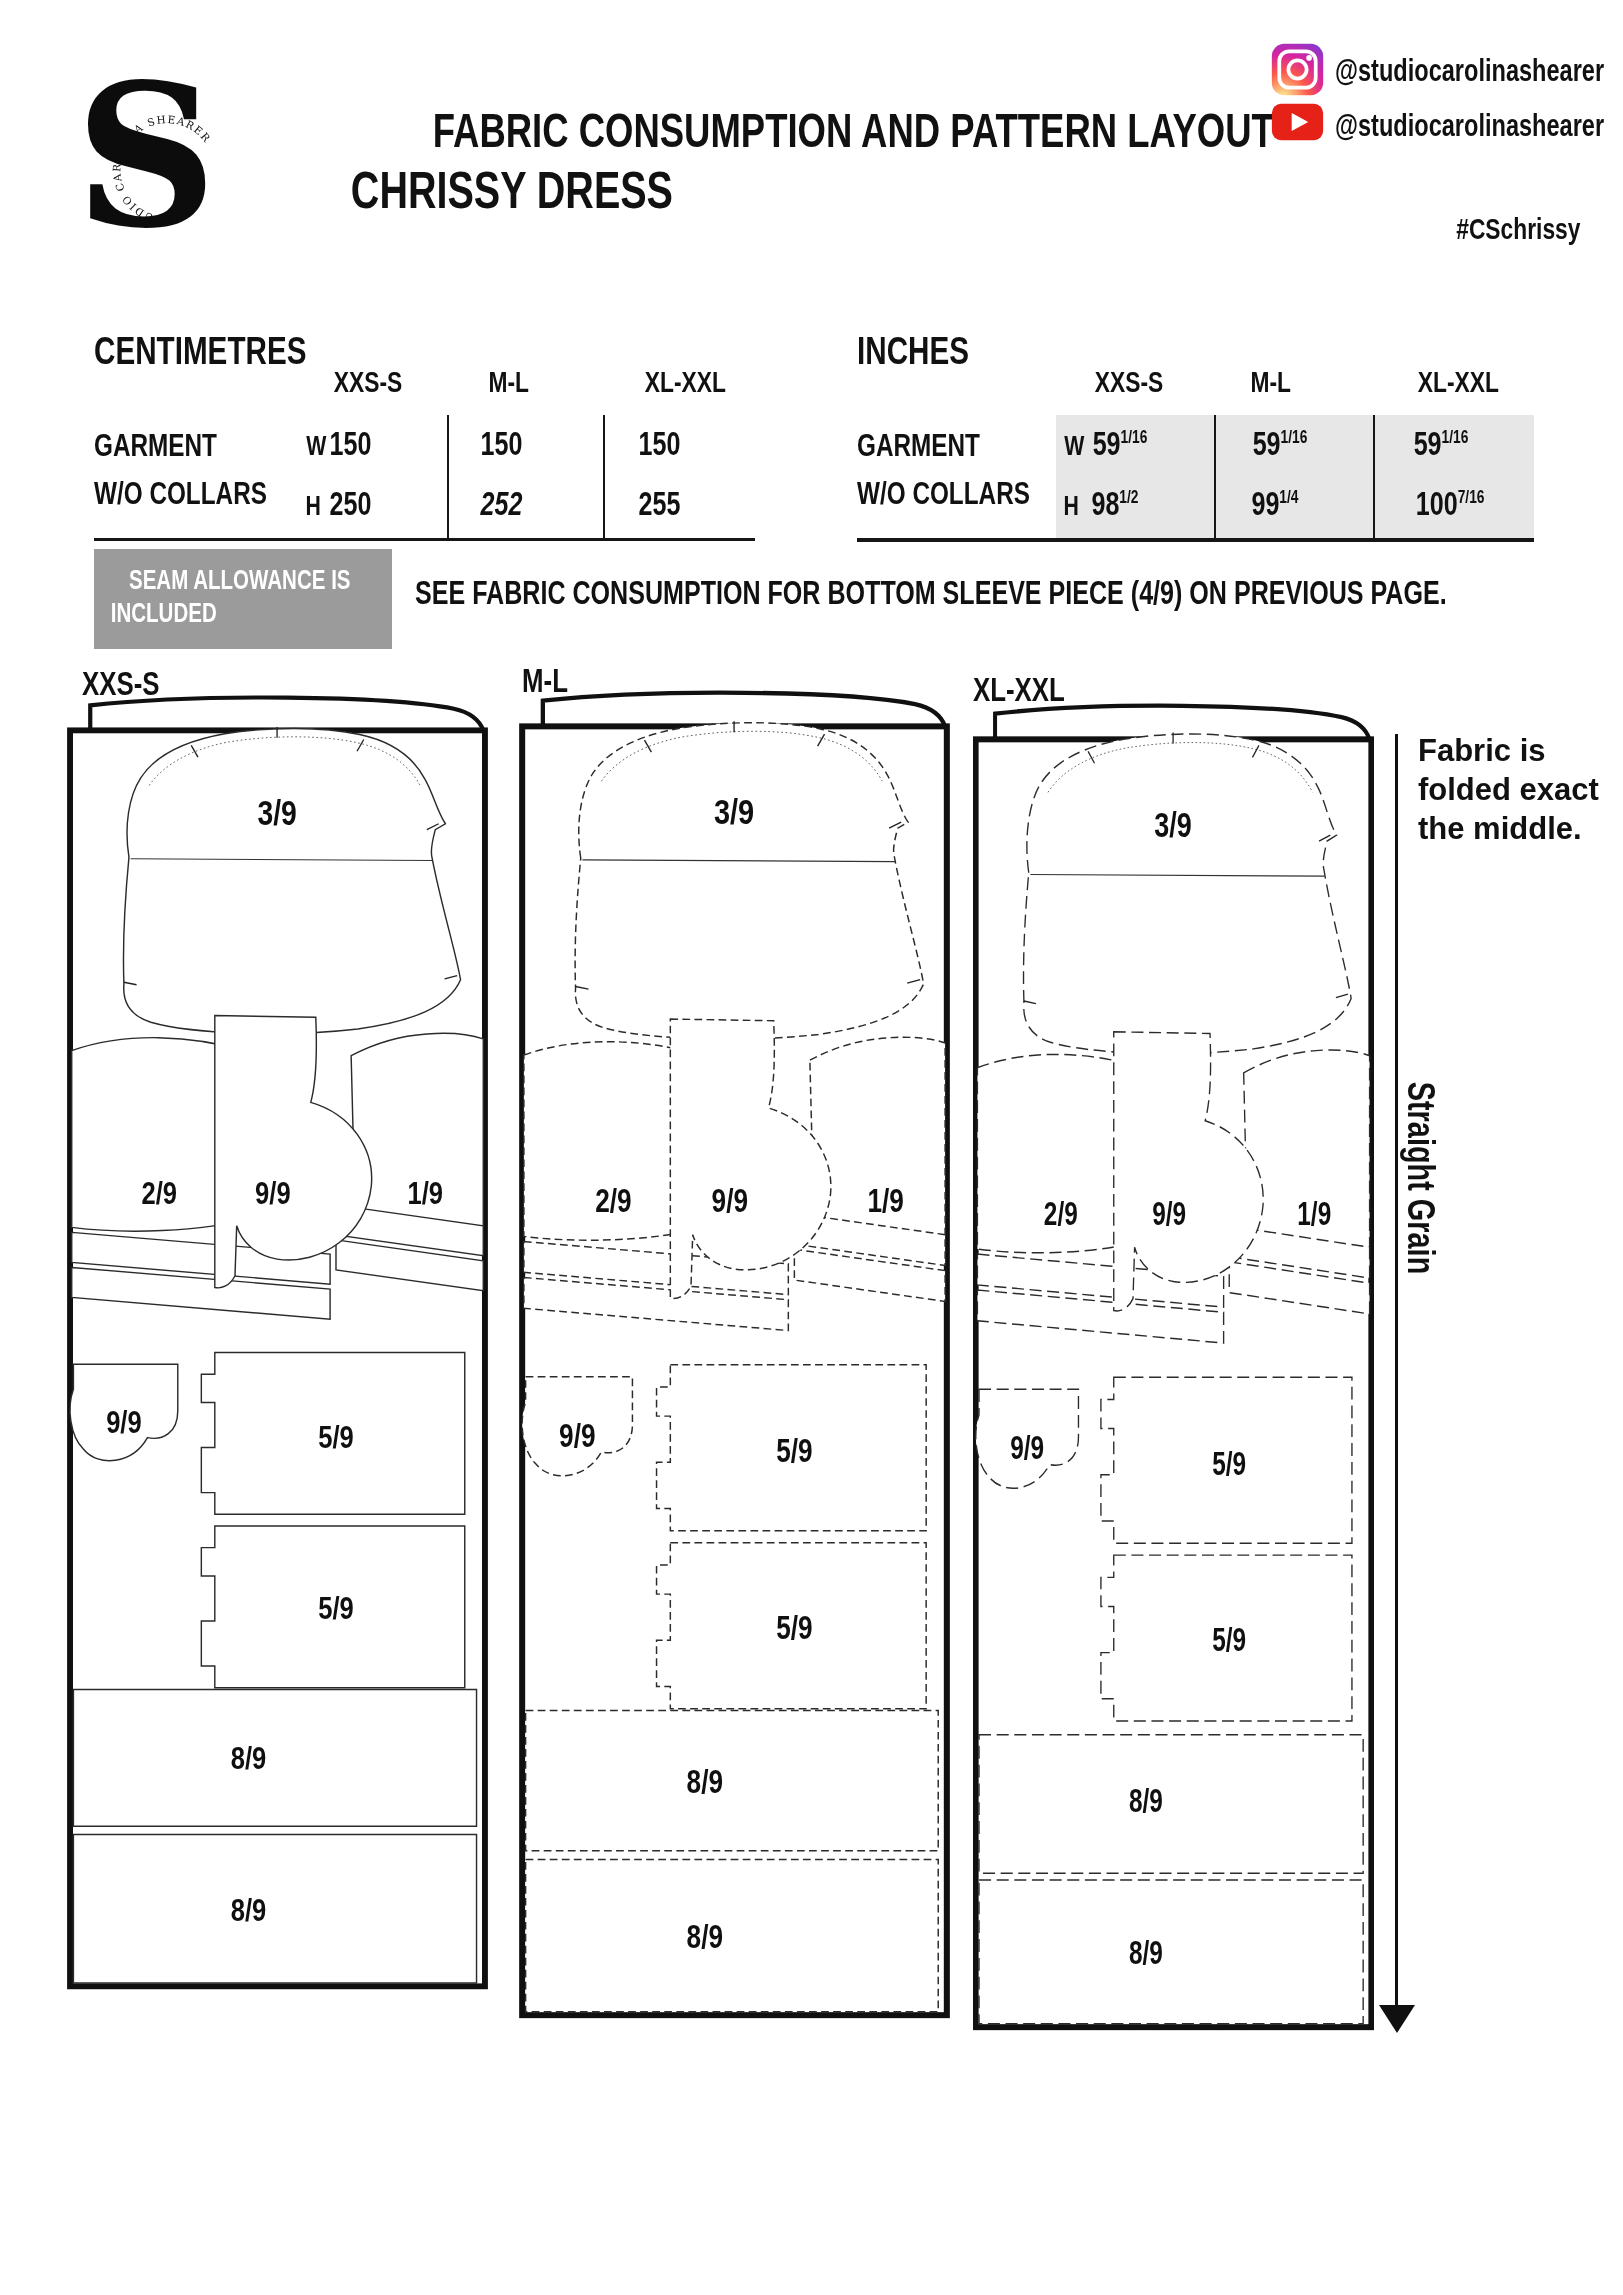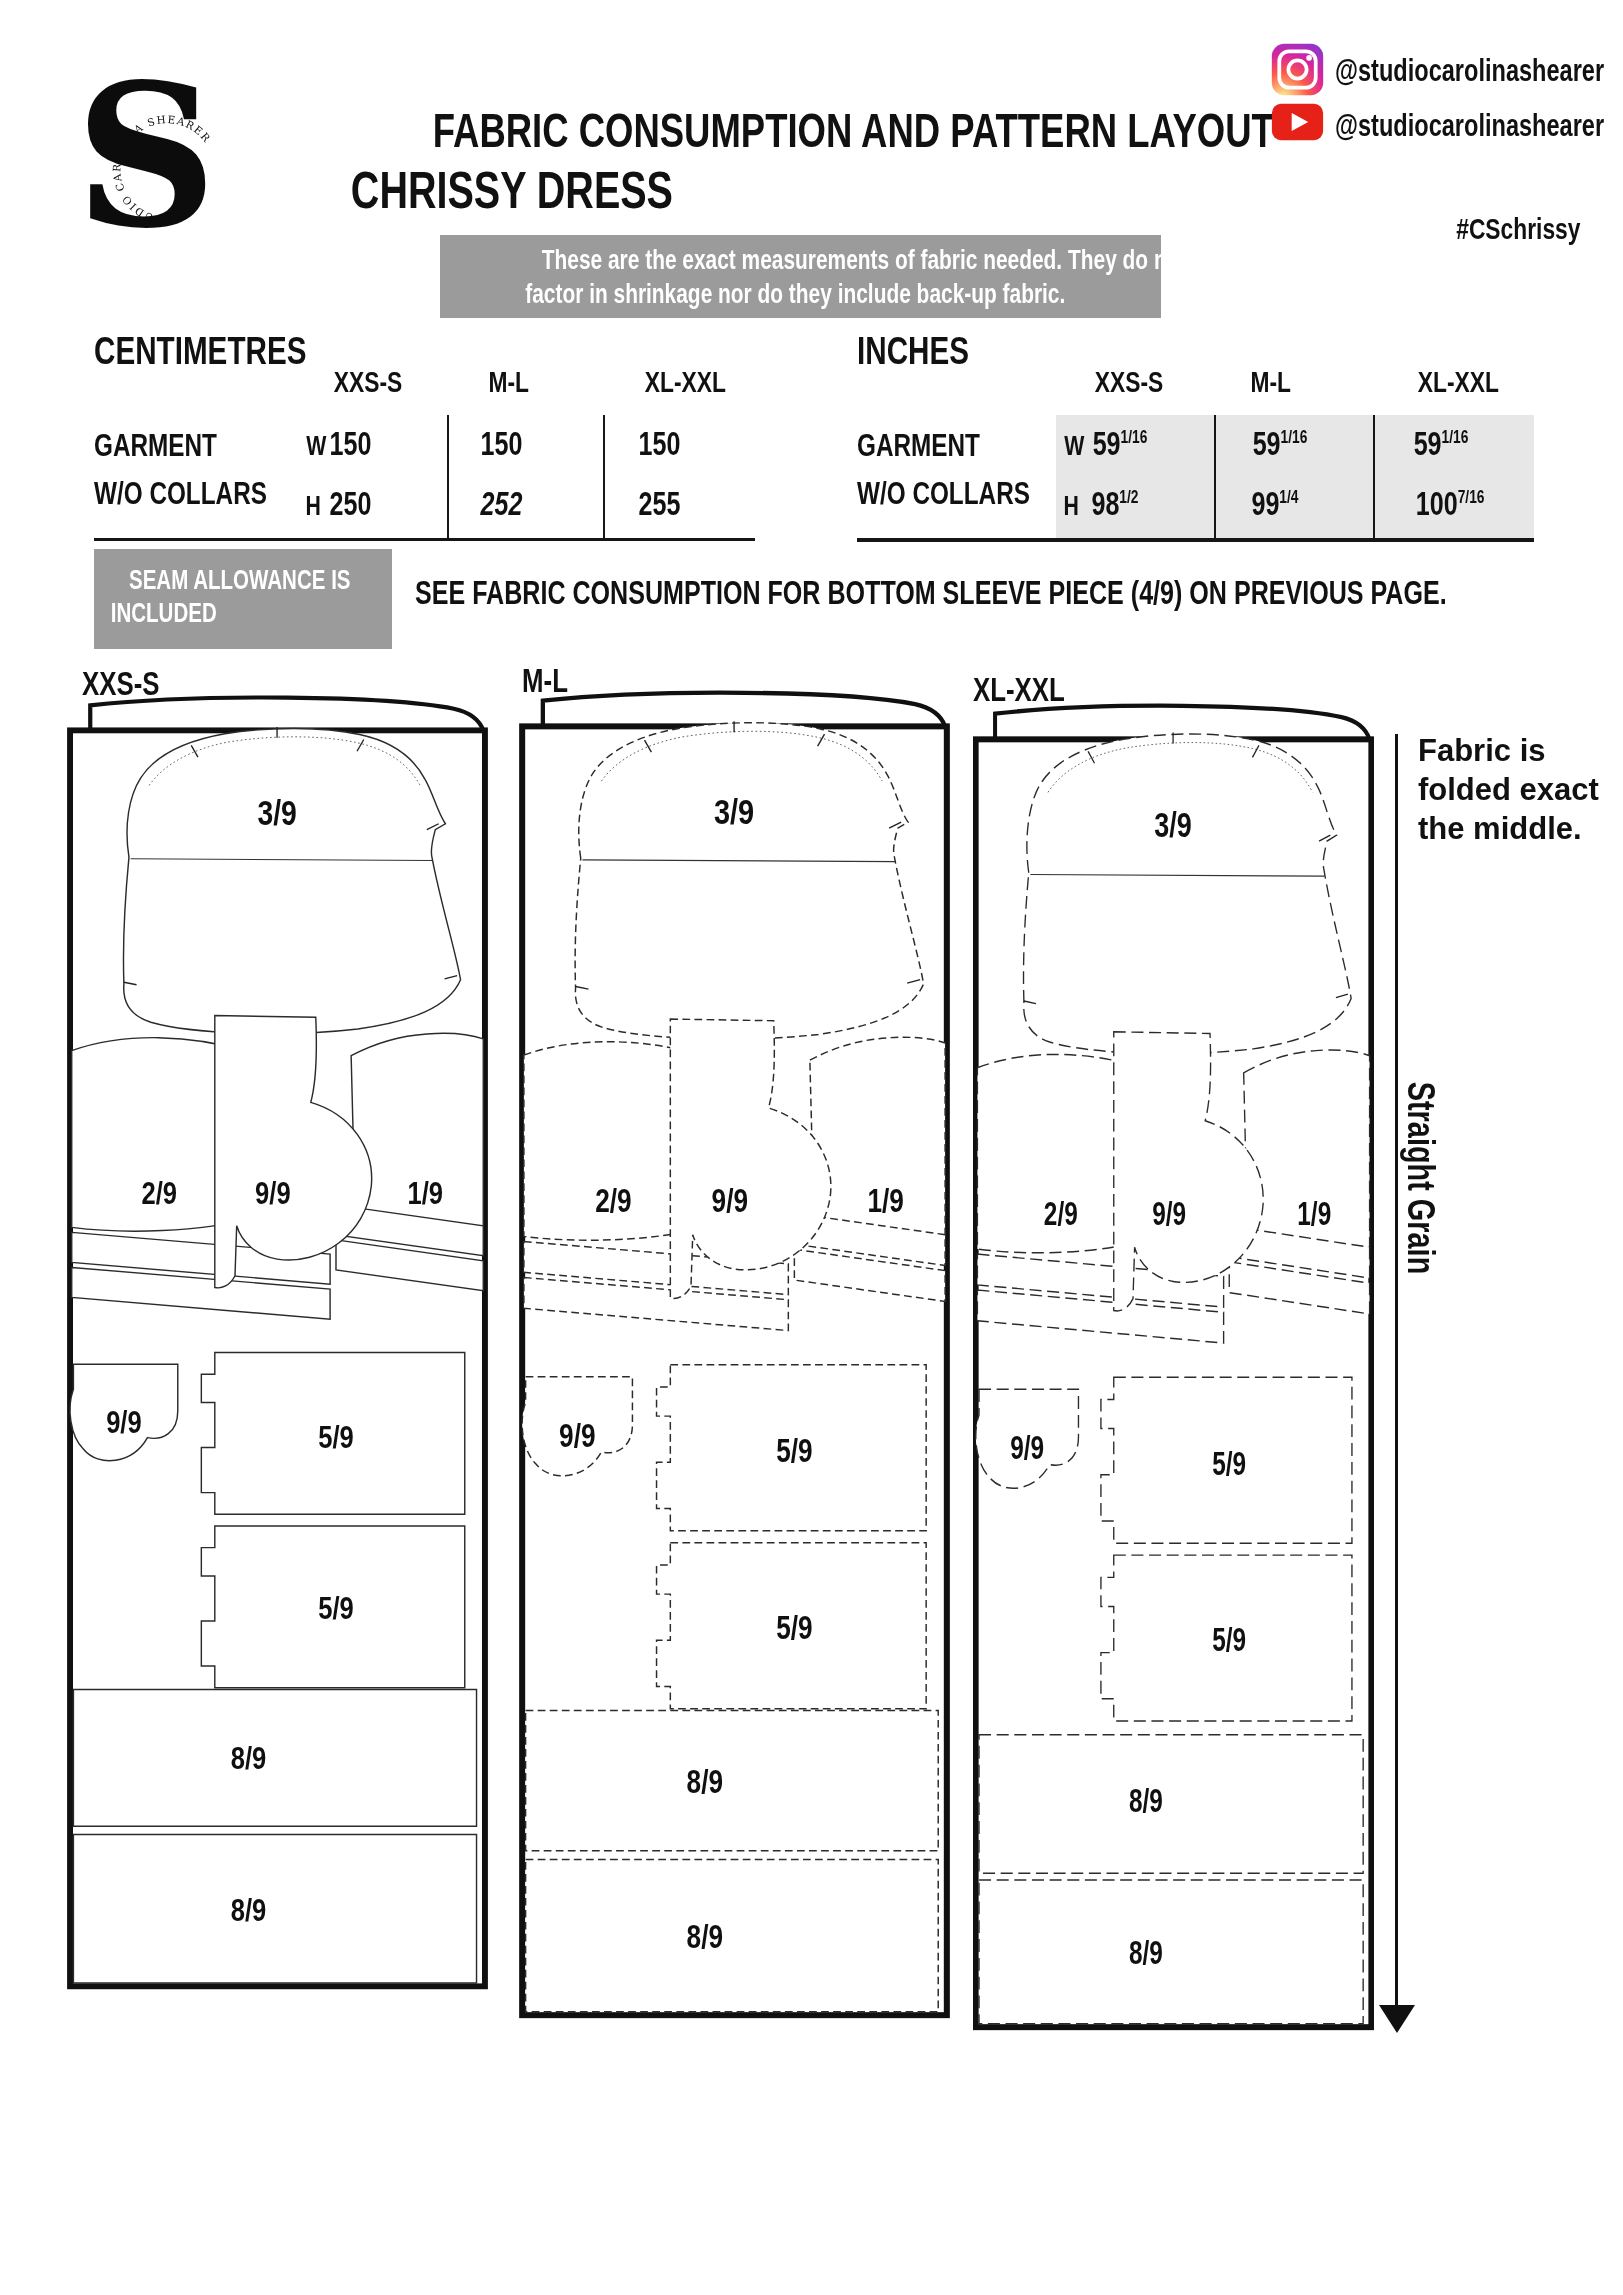--- a/index.html
+++ b/index.html
@@ -75,28 +75,20 @@
     <polygon points="25,12 25,34 45,23" fill="#ffffff"></polygon>
   </svg>
   <div class="abs b" style="left:1335px;top:108px;font-size:31px;">
     <span class="cx cxl">@studiocarolinashearer</span>
   </div>
 
   <div class="abs rgt b" style="left:1351px;top:212px;width:229px;font-size:30px;">
     <span class="cx cxr">#CSchrissy</span>
   </div>
 
-  <div class="abs graybox ctr b" style="left:440px;top:235px;width:721px;height:83px;font-size:27.5px;">
-    <div style="margin-top:7.5px;line-height:34px;">
-      <span class="cx cxc">These are the exact measurements of fabric needed. They do not</span>
-    </div>
-    <div style="line-height:34px;">
-      <span class="cx cxc">factor in shrinkage nor do they include back-up fabric.</span>
-    </div>
-  </div>
 
   <div class="abs b" style="left:94px;top:329px;font-size:39px;text-align:right;">
     <span class="cx cxl">CENTIMETRES</span>
   </div>
   <div class="abs ctr b" style="left:323px;top:365px;width:100px;font-size:30px;">
     <span class="cx cxc">XXS-S</span></div>
   <div class="abs ctr b" style="left:482px;top:365px;width:83px;font-size:30px;">
     <span class="cx cxc">M-L</span></div>
   <div class="abs ctr b" style="left:632px;top:365px;width:100px;font-size:30px;">
     <span class="cx cxc">XL-XXL</span></div>

